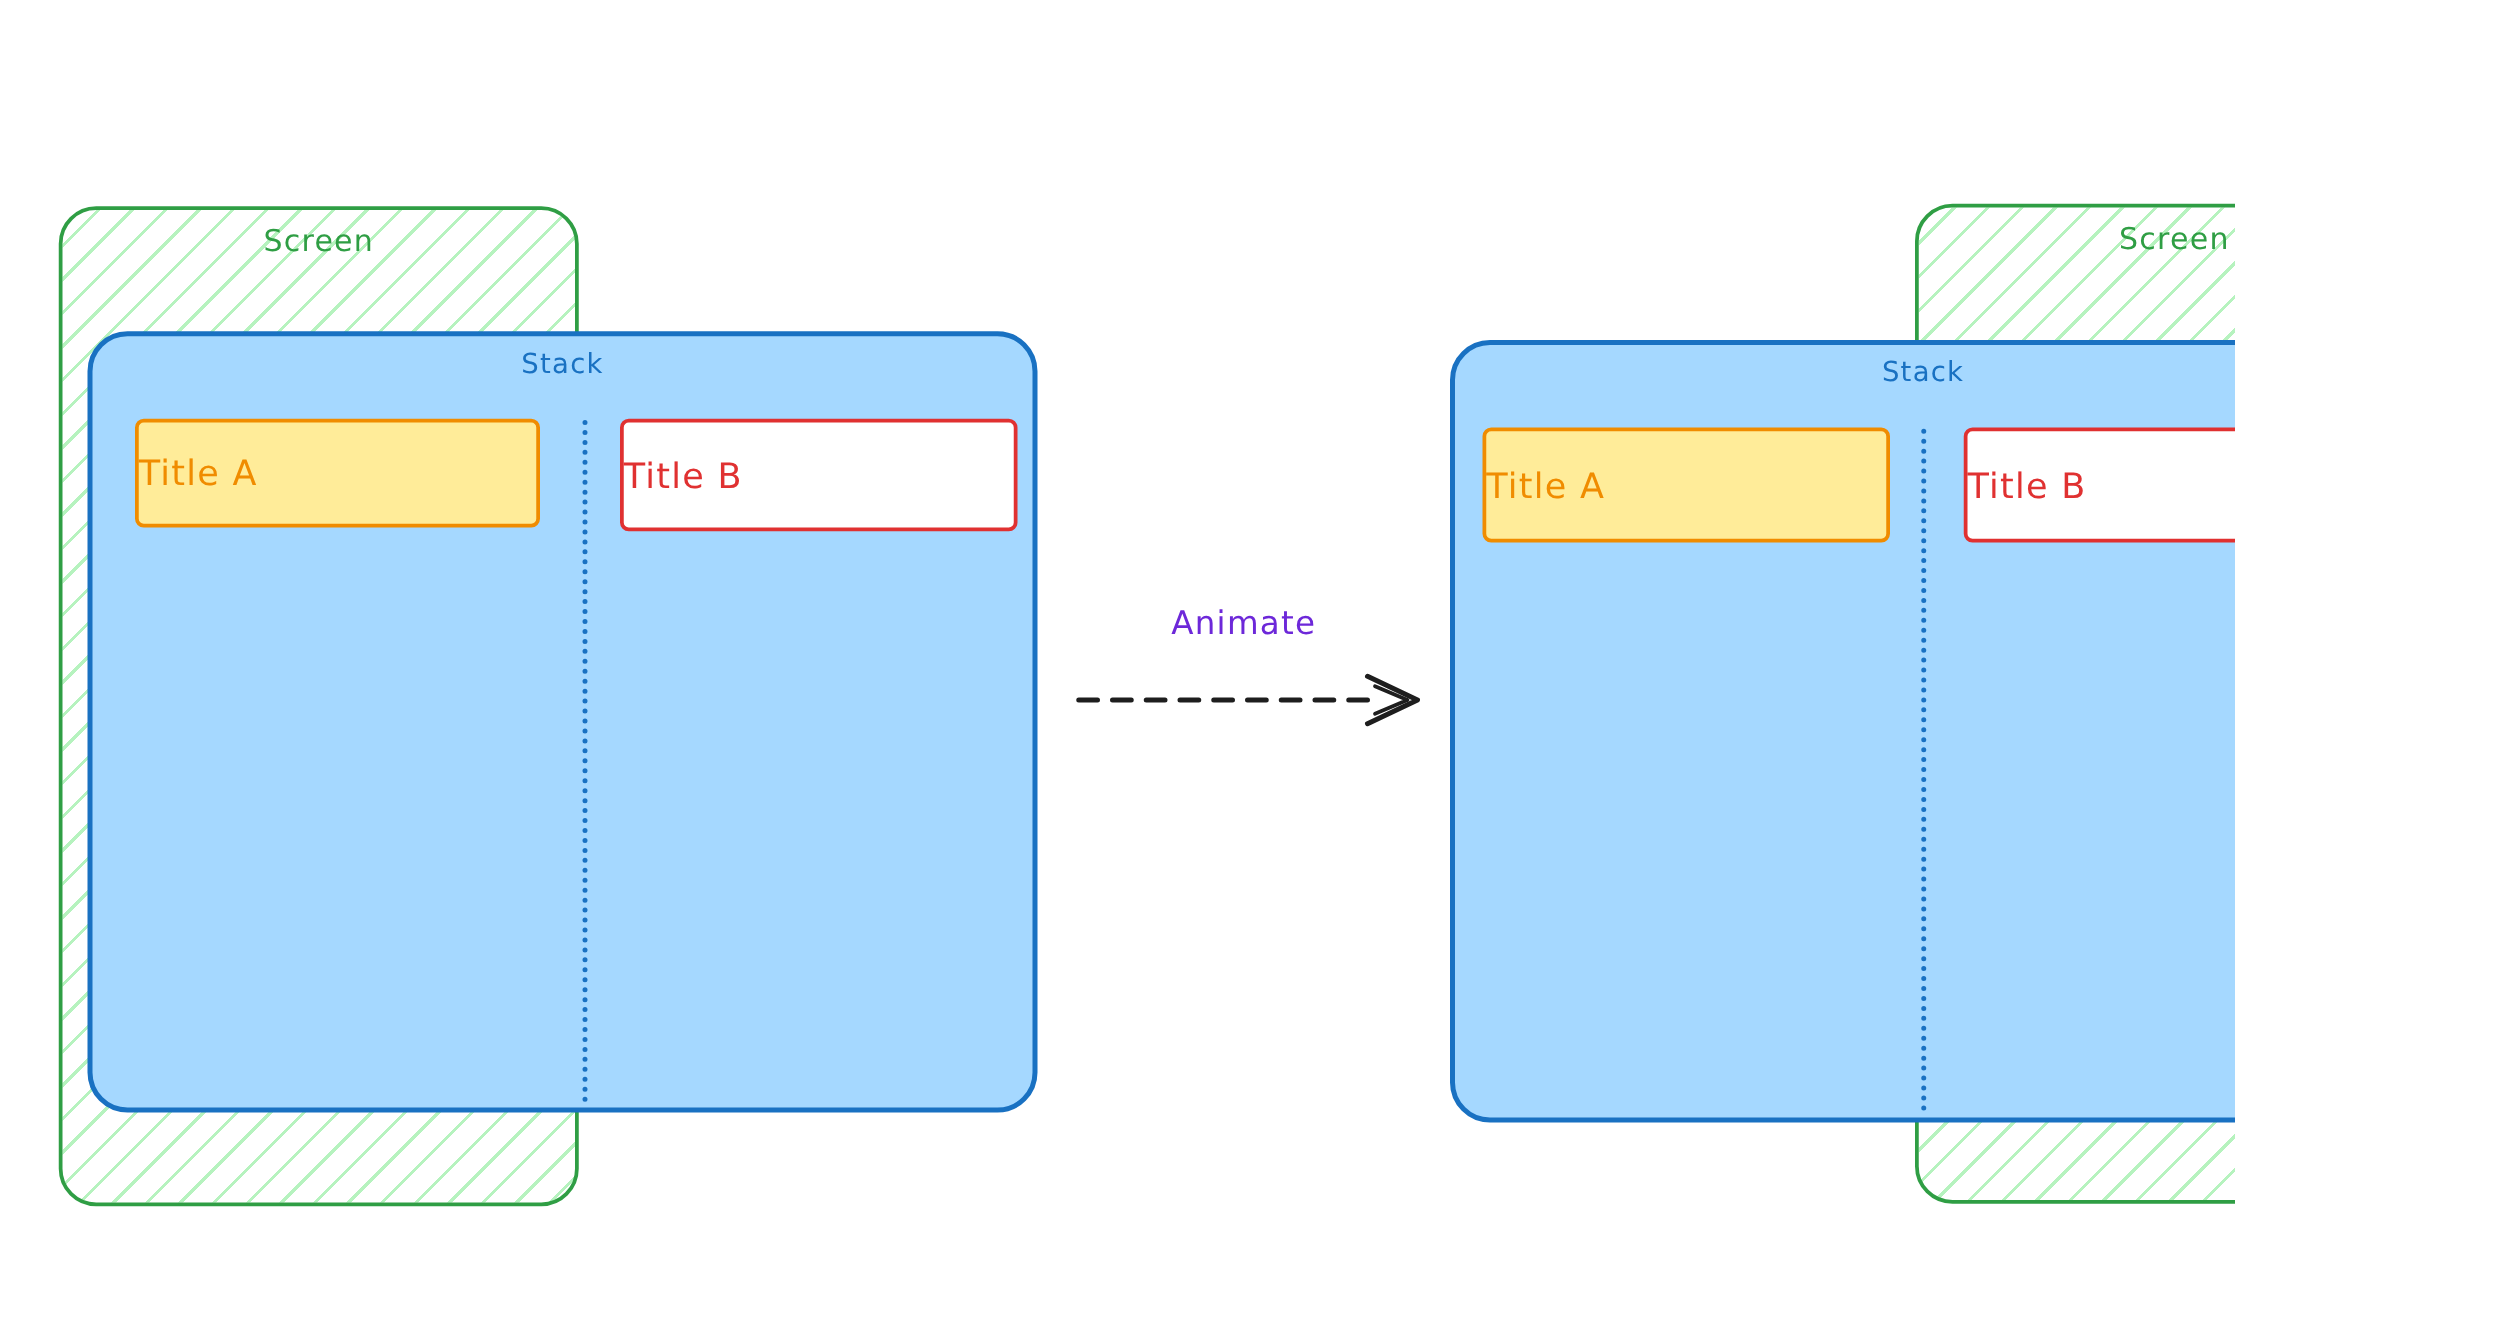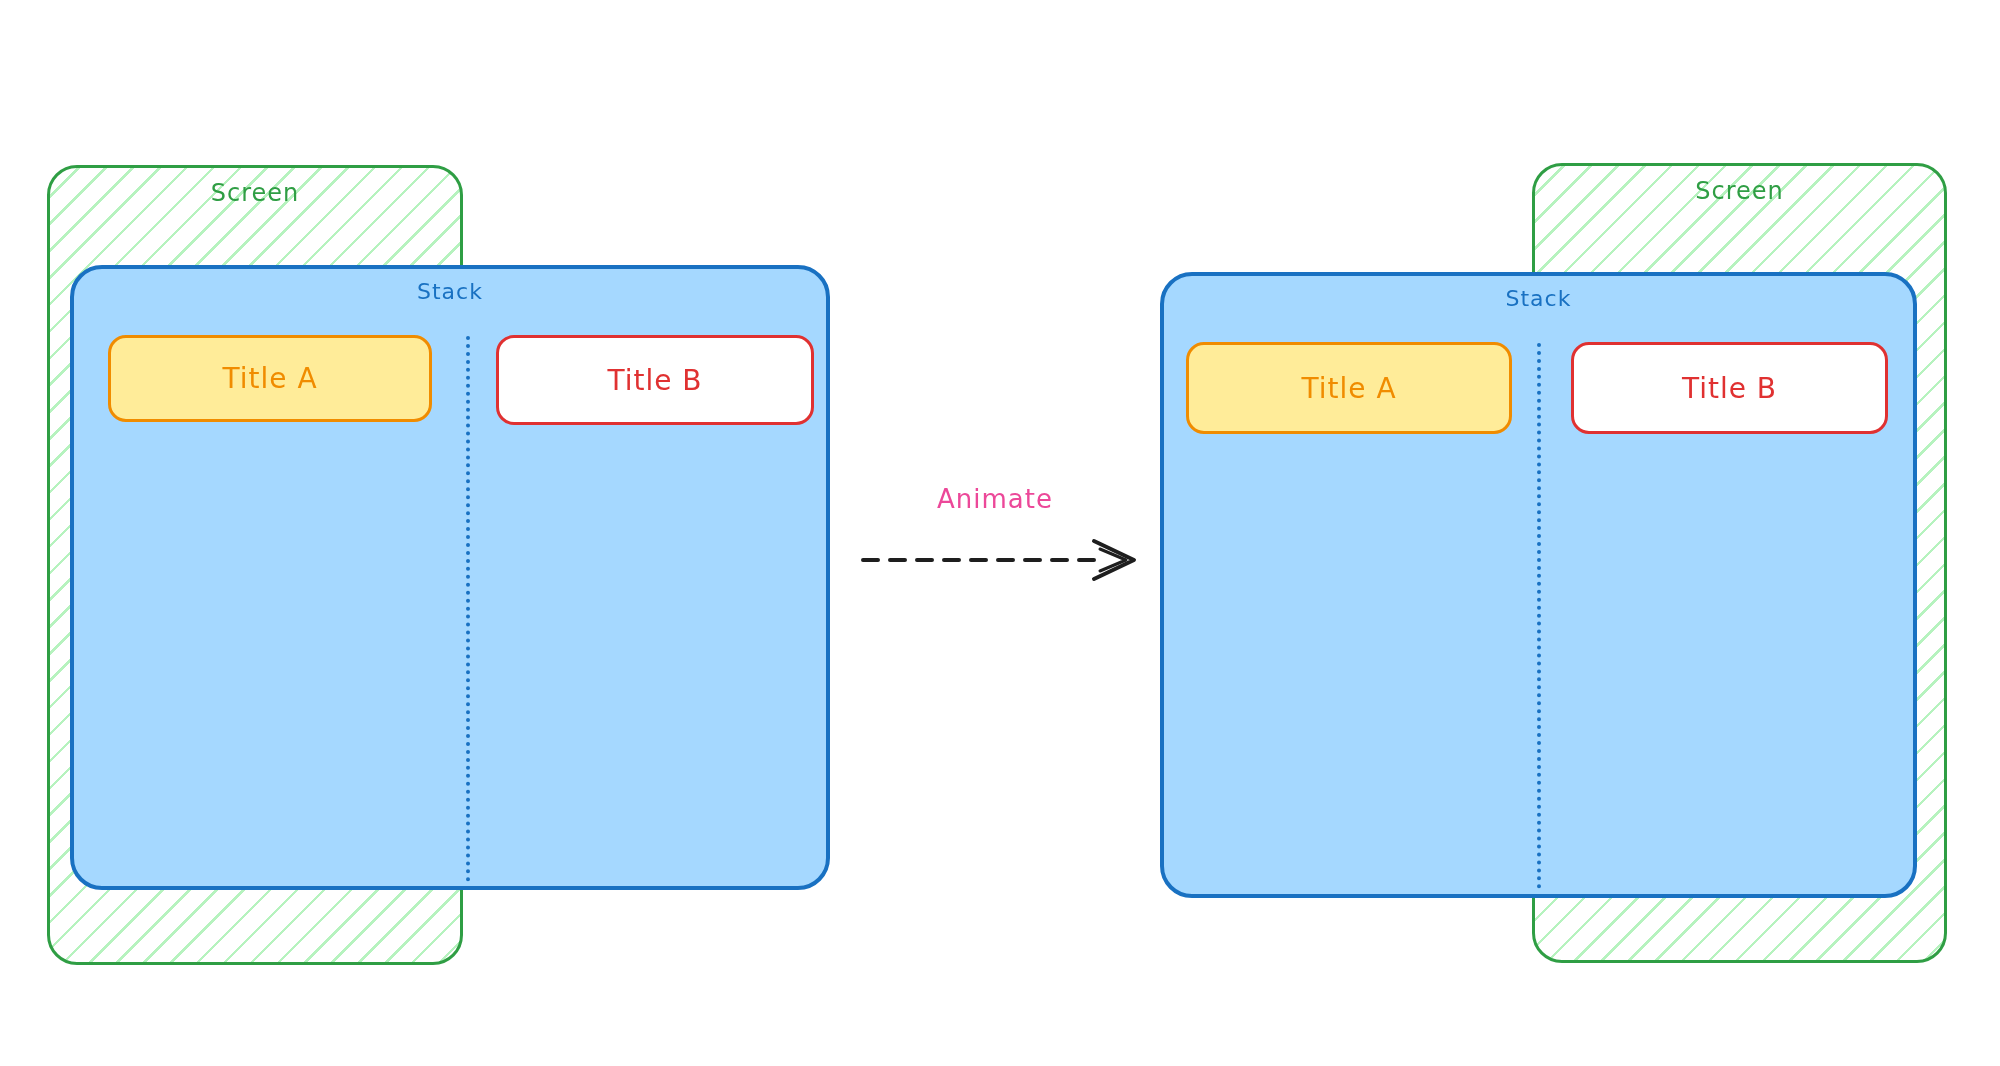--- a/index.html
+++ b/index.html
@@ -1,18 +1,18 @@
 <!DOCTYPE html>
 <html><head>
 <meta charset="utf-8">
 <style>
   html,body{margin:0;padding:0;background:#ffffff;}
   *{box-sizing:border-box;}
   .canvas{
-    position:relative;width:2000px;height:1066px;background:#ffffff;overflow:hidden;
+    position:relative;width:1788px;height:1066px;background:#ffffff;overflow:hidden;
     font-family:"DejaVu Sans", sans-serif;
   }
   
   .screen{
     position:absolute;z-index:1;
     border:3px solid #2f9e44;border-radius:30px;
     background:repeating-linear-gradient(
       135deg,
       rgba(178,242,187,.95) 0px, rgba(178,242,187,.95) 2.5px,
       rgba(255,255,255,0) 2.5px, rgba(255,255,255,0) 19px
@@ -30,37 +30,37 @@
     background:#a5d8ff;border:4px solid #1971c2;border-radius:32px;
   }
   .stack-left{left:70px;top:265px;width:760px;height:625px;}
   .stack-right{left:1160px;top:272px;width:757px;height:626px;}
   .stack-label{
     margin-top:10px;text-align:center;color:#1971c2;
     font-size:22px;letter-spacing:1px;
   }
   
   .card{
-    position:absolute;display:flex;align-items:center;justify-content:center;
-    border-radius:18px;font-size:28px;letter-spacing:1px;
+    position:absolute;display:flex;align-items:center;justify-content:flex-start;
+    border-radius:7px;font-size:28px;letter-spacing:1px;
   }
   .card-a{background:#ffec99;border:3.5px solid #f08c00;color:#f08c00;}
   .card-b{background:#ffffff;border:3.5px solid #e03131;color:#e03131;}
   .stack-left  .card-a{left:34px;top:66px;width:324px;height:87px;}
   .stack-left  .card-b{left:422px;top:66px;width:318px;height:90px;}
   .stack-right .card-a{left:22px;top:66px;width:326px;height:92px;}
   .stack-right .card-b{left:407px;top:66px;width:317px;height:92px;}
   
   .divider{position:absolute;width:0;border-left:4.5px dotted #1971c2;}
   .stack-left  .divider{left:392px;top:67px;height:546px;}
   .stack-right .divider{left:373px;top:67px;height:546px;}
   
   .arrow-label{
     position:absolute;left:895px;top:484px;width:200px;z-index:3;
-    text-align:center;font-size:26px;color:#ec4899;letter-spacing:1px;
+    text-align:center;font-size:26px;color:#6d28d9;letter-spacing:1px;
   }
   svg.arrow{position:absolute;left:850px;top:500px;z-index:3;}
 </style>
 </head>
 <body>
 
 <div class="canvas">
 
   <div class="screen screen-left">
     <div class="screen-label">Screen</div>

